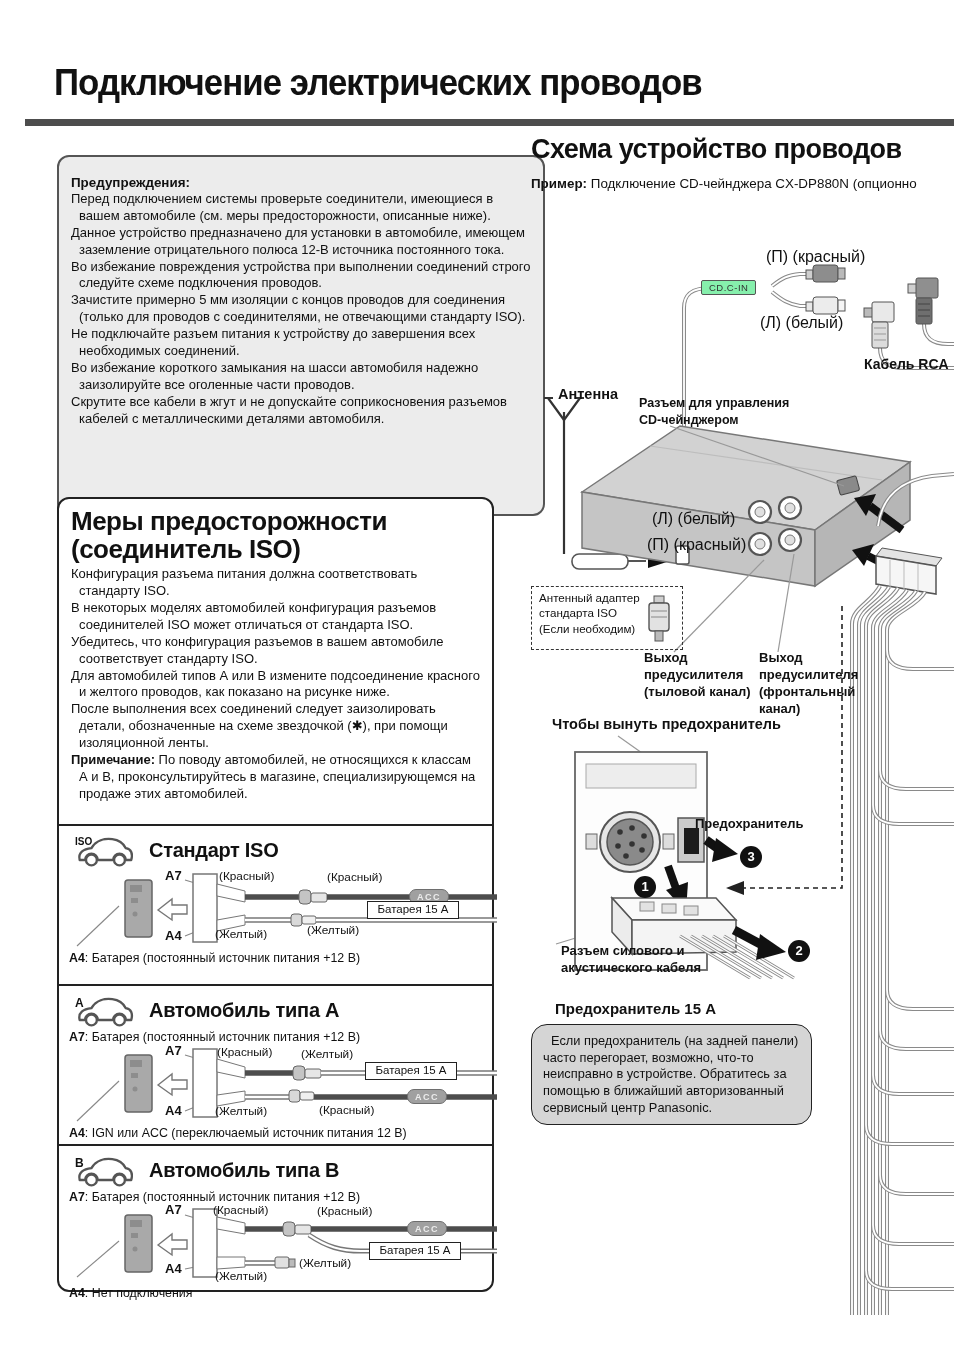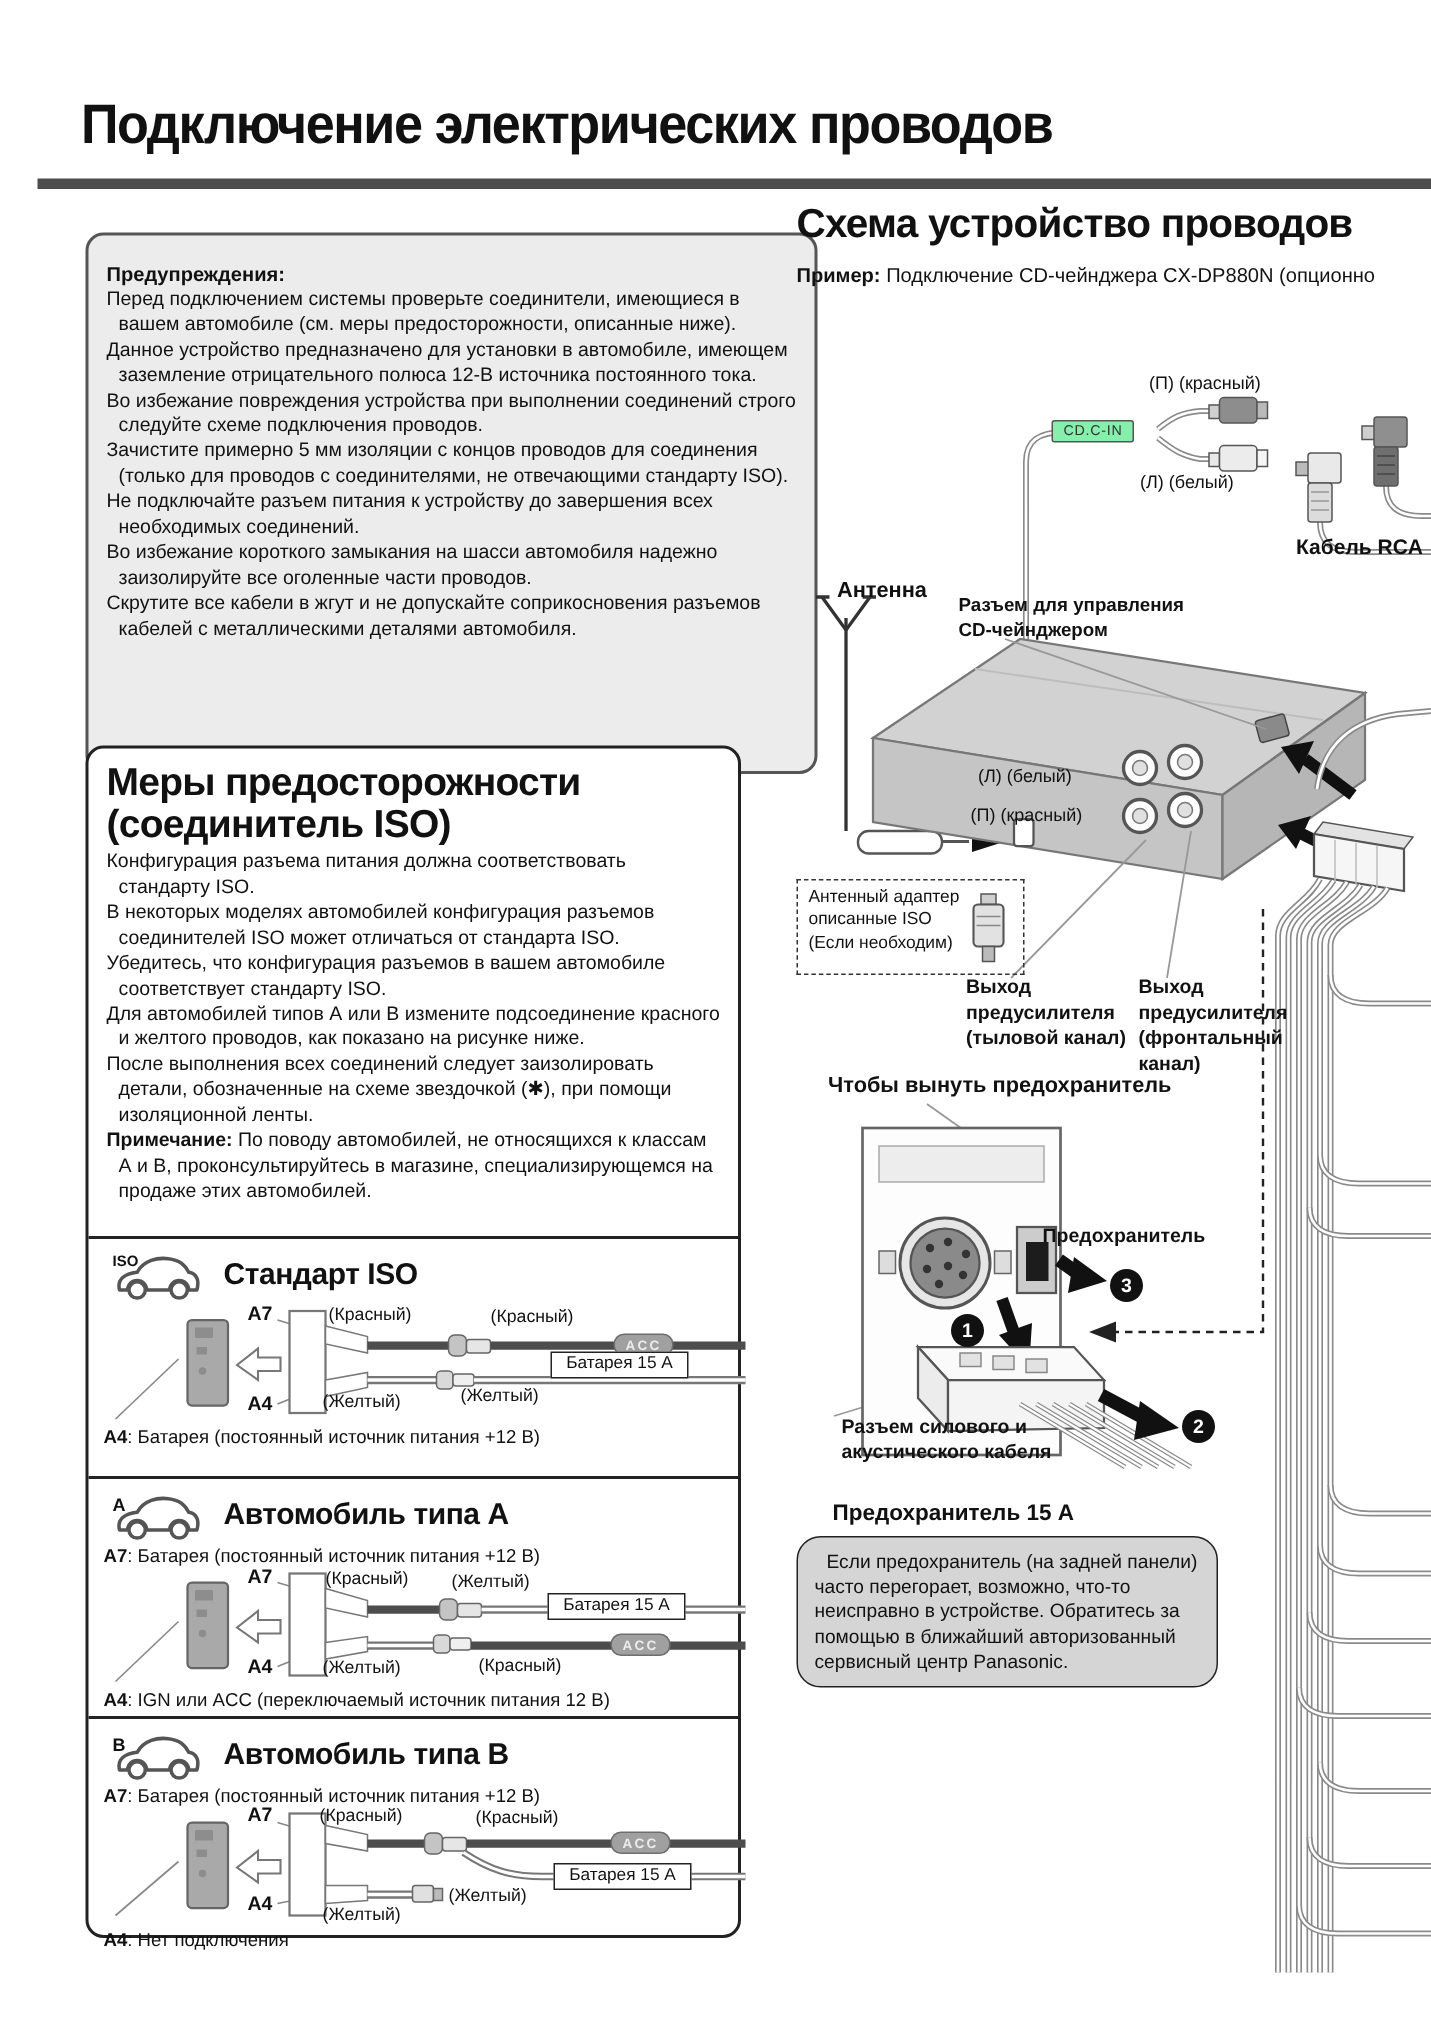--- a/index.html
+++ b/index.html
@@ -34,21 +34,21 @@
   .acc{position:absolute;width:40px;height:15px;background:#a0a0a0;border:1px solid #6e6e6e;
        border-radius:7px;color:#ececec;font-size:9px;font-weight:bold;letter-spacing:1.5px;
        text-align:center;line-height:14px;box-sizing:border-box;}
   .bat{position:absolute;width:92px;height:18px;background:#fff;border:1.5px solid #222;
        font-size:11.5px;text-align:center;line-height:15px;box-sizing:border-box;white-space:nowrap;}
   
   #schema-title{position:absolute;left:531px;top:134px;font-size:27px;font-weight:bold;
                 letter-spacing:-.5px;white-space:nowrap;}
   #example-line{position:absolute;left:531px;top:176px;width:423px;font-size:13.4px;
                 white-space:nowrap;overflow:hidden;}
-  .rlabel{position:absolute;font-size:12px;white-space:nowrap;}
+  .rlabel{position:absolute;font-size:16px;white-space:nowrap;}
   .rlabel-b{position:absolute;font-size:12.5px;font-weight:bold;white-space:nowrap;padding-left:24px;}
   .stack span{display:block;}
   #cdc-tag{position:absolute;left:701px;top:280px;background:#86efac;border:1.2px solid #555;
            border-radius:2px;font-size:9.5px;letter-spacing:.5px;padding:1px 7px;color:#333;}
   #adapter-box{position:absolute;left:531px;top:586px;width:152px;height:64px;box-sizing:border-box;
                border:1.6px dashed #333;padding:3px 0 0 7px;font-size:11.6px;line-height:1.33;}
   .step{position:absolute;width:22px;height:22px;border-radius:50%;background:#111;color:#fff;
         font-weight:bold;font-size:13px;text-align:center;line-height:22px;}
   #service-box{position:absolute;left:531px;top:1024px;width:281px;height:101px;box-sizing:border-box;
                background:#d5d5d5;border:1.6px solid #222;border-radius:16px;padding:8px 11px;}
@@ -403,21 +403,21 @@
   <span class="rlabel-b" style="left:840px;top:356px;font-size:14px">Кабель RCA</span>
   <span class="rlabel-b" style="left:534px;top:386px;font-size:14.5px">Антенна</span>
   <div class="rlabel-b stack" style="left:615px;top:395px;line-height:1.35">
     <span>Разъем для управления</span>
     <span>CD-чейнджером</span>
   </div>
   <span class="rlabel" style="left:652px;top:510px">(Л) (белый)</span>
   <span class="rlabel" style="left:647px;top:536px">(П) (красный)</span>
   <div id="adapter-box" class="stack">
     <span>Антенный адаптер</span>
-    <span>описанные ISO</span>
+    <span>стандарта ISO</span>
     <span>(Если необходим)</span>
   </div>
   <div class="rlabel-b stack" style="left:620px;top:649px;font-size:13px;line-height:1.32">
     <span>Выход</span>
     <span>предусилителя</span>
     <span>(тыловой канал)</span>
   </div>
   <div class="rlabel-b stack" style="left:735px;top:649px;font-size:13px;line-height:1.32">
     <span>Выход</span>
     <span>предусилителя</span>

